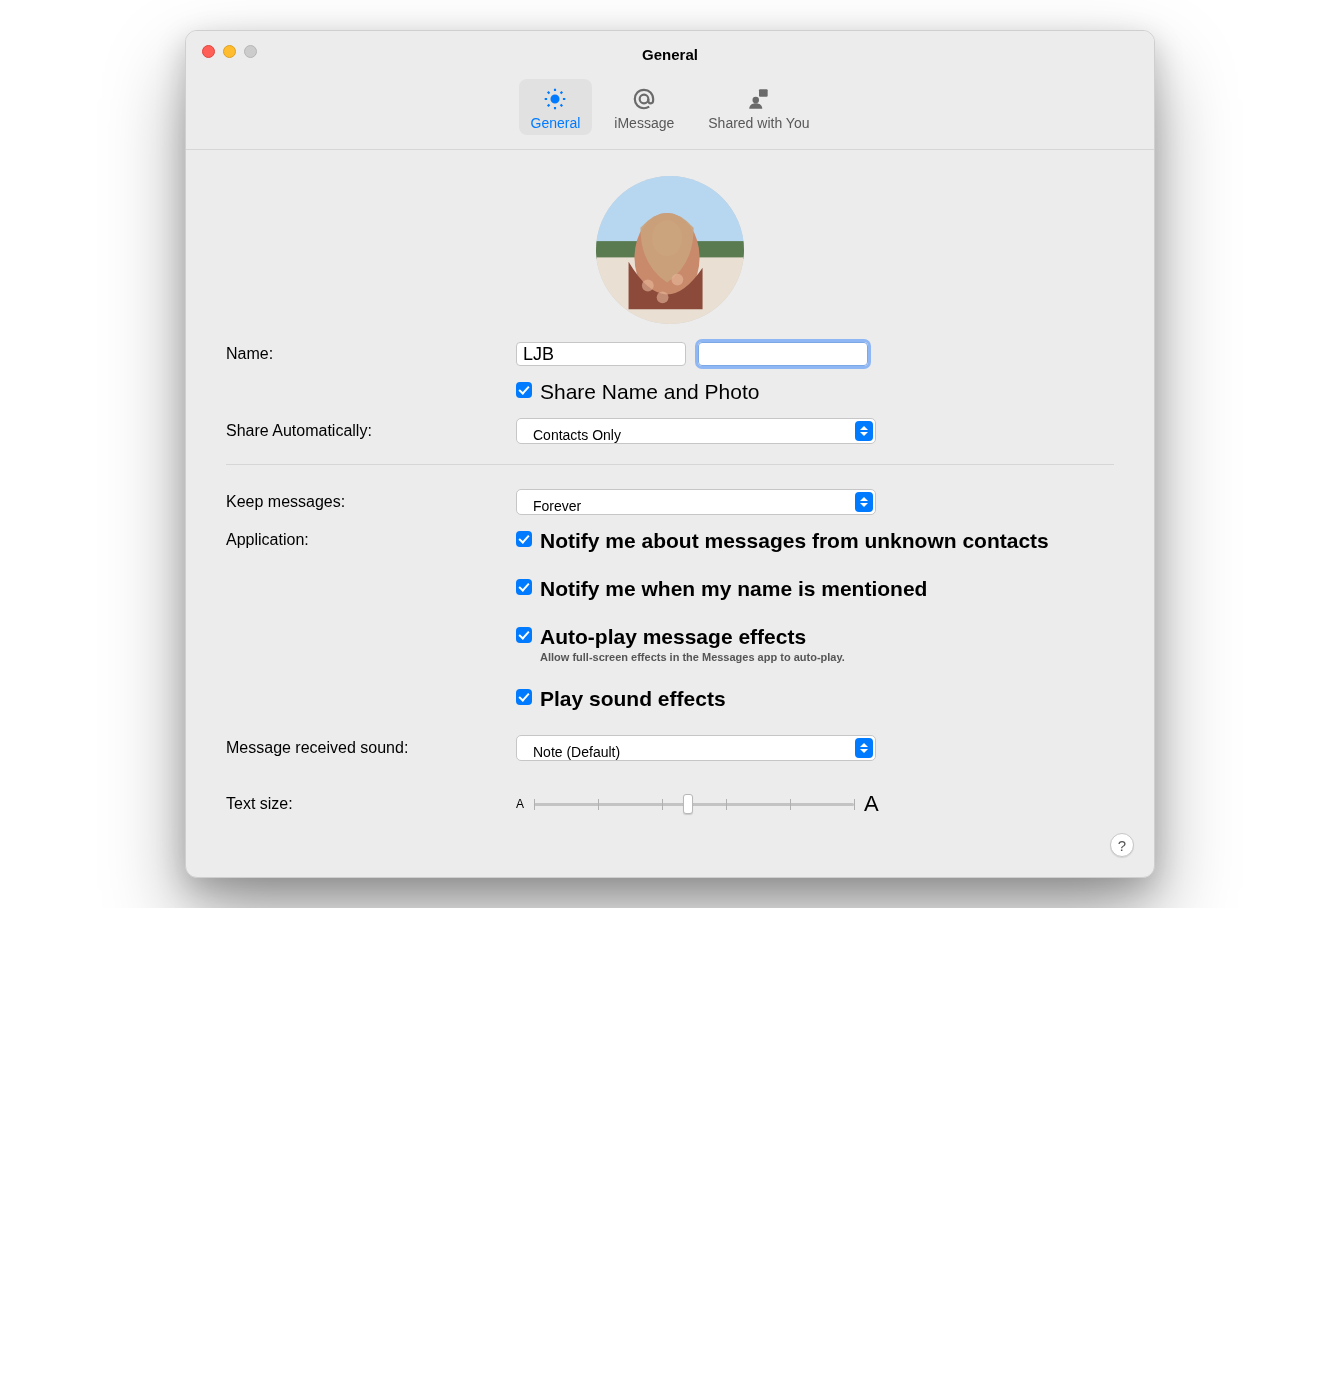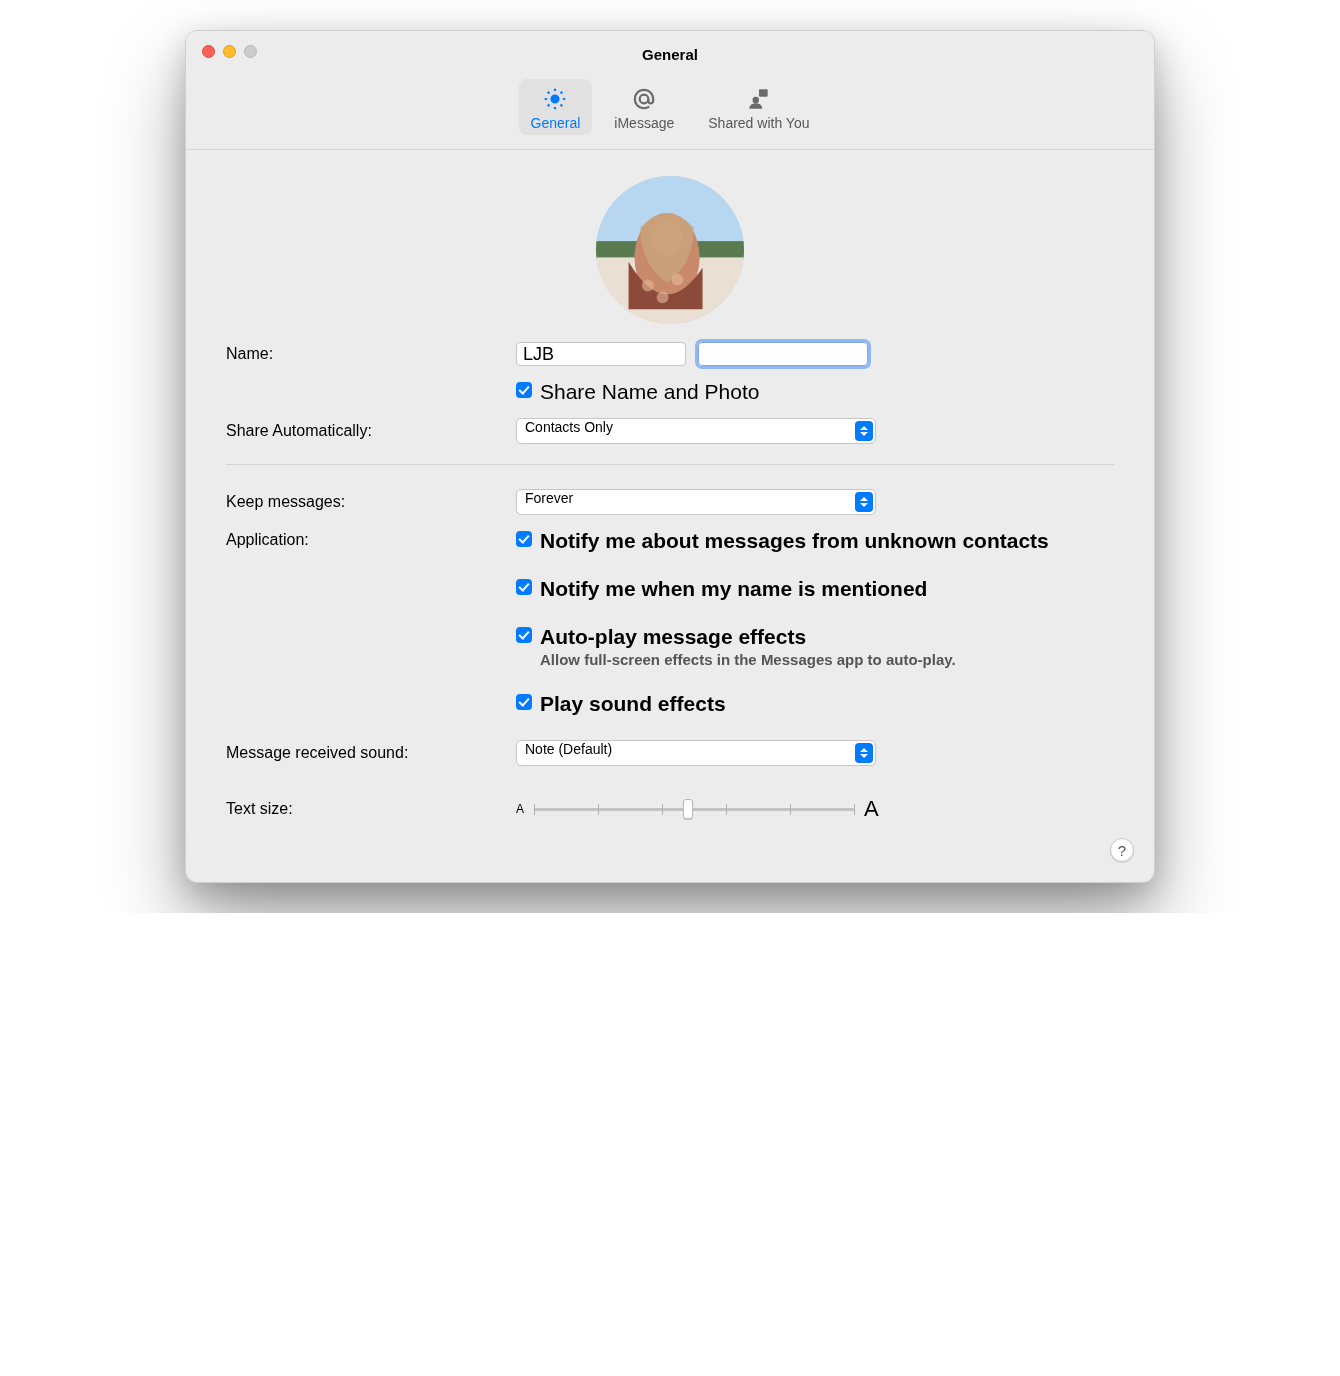--- a/index.html
+++ b/index.html
@@ -131,31 +131,31 @@
     .chk::after {
       content: "";
       position: absolute;
       left: 5px; top: 2px;
       width: 4px; height: 8px;
       border: solid #fff;
       border-width: 0 2px 2px 0;
       transform: rotate(42deg);
     }
     .chk-label { font-size: 21px; color: #000; }
-    .chk-sub { font-size: 15px; color: #555; margin-top: 2px; }
+    .chk-sub { font-size: 11px; color: #555; margin-top: 2px; }
 
     .select {
       height: 26px;
       width: 360px;
       background: #fff;
       border: 1px solid #c6c6c6;
       border-radius: 5px;
       display: flex;
-      align-items: flex-start;
-      padding: 0 8px;
+      align-items: flex-end;
+      padding: 0 16px;
       font-size: 14px;
       position: relative;
     }
     .select .stepper {
       position: absolute;
       right: 2px; top: 2px; bottom: 2px;
       width: 18px;
       background: #007aff;
       border-radius: 4px;
       display: flex;

